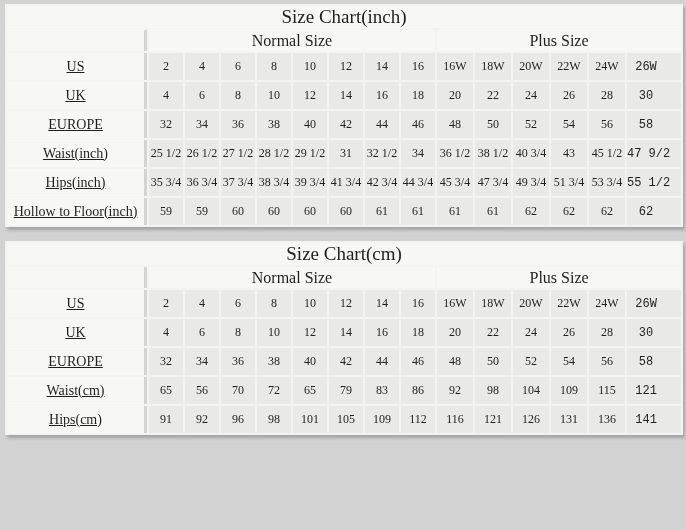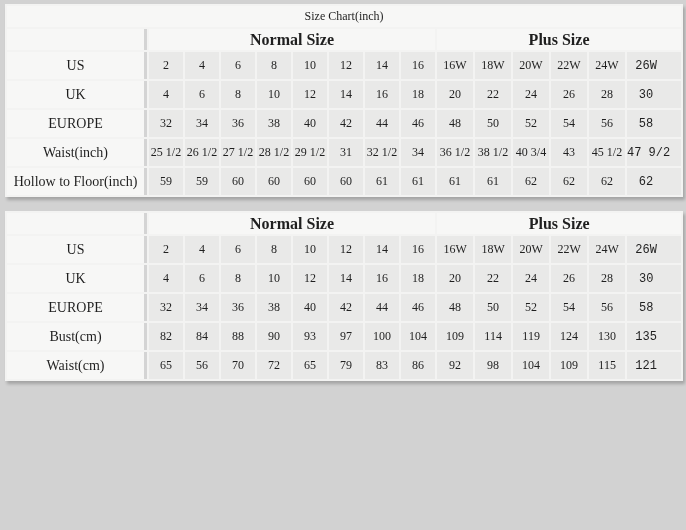--- a/index.html
+++ b/index.html
@@ -32,38 +32,38 @@
   td, th {
     text-align: center;
     vertical-align: middle;
     padding: 0;
     font-weight: normal;
     overflow: hidden;
   }
   .title-cell {
     background: #f7f7f6;
     height: 21px;
-    font-size: 12px;
+    font-size: 19px;
   }
   .group-cell {
     background: #f7f7f6;
     height: 21px;
     font-size: 16px;
-    font-weight: bold;
   }
   .corner-cell {
     background: #f7f7f6;
     border-right: 3px solid #d4d4d4;
   }
   .row-label {
     background: #f7f7f6;
     height: 27px;
     font-size: 14px;
     border-right: 3px solid #d4d4d4;
     white-space: nowrap;
+    text-decoration: underline;
   }
   .cell {
     background: #e9e9e8;
     height: 27px;
     font-size: 12px;
     white-space: nowrap;
   }
   td.cell.last-col { padding-right: 16px; font-family: Liberation Mono, monospace; }
 </style>
 </head>
@@ -160,20 +160,37 @@
             <td class="cell">32 1/2</td>
             <td class="cell">34</td>
             <td class="cell">36 1/2</td>
             <td class="cell">38 1/2</td>
             <td class="cell">40 3/4</td>
             <td class="cell">43</td>
             <td class="cell">45 1/2</td>
             <td class="cell last-col">47 9/2</td>
           </tr>
           <tr>
+            <th class="row-label">Hips(inch)</th>
+            <td class="cell">35 3/4</td>
+            <td class="cell">36 3/4</td>
+            <td class="cell">37 3/4</td>
+            <td class="cell">38 3/4</td>
+            <td class="cell">39 3/4</td>
+            <td class="cell">41 3/4</td>
+            <td class="cell">42 3/4</td>
+            <td class="cell">44 3/4</td>
+            <td class="cell">45 3/4</td>
+            <td class="cell">47 3/4</td>
+            <td class="cell">49 3/4</td>
+            <td class="cell">51 3/4</td>
+            <td class="cell">53 3/4</td>
+            <td class="cell last-col">55 1/2</td>
+          </tr>
+          <tr>
             <th class="row-label">Hollow to Floor(inch)</th>
             <td class="cell">59</td>
             <td class="cell">59</td>
             <td class="cell">60</td>
             <td class="cell">60</td>
             <td class="cell">60</td>
             <td class="cell">60</td>
             <td class="cell">61</td>
             <td class="cell">61</td>
             <td class="cell">61</td>
@@ -200,20 +217,23 @@
           <col class="c-normal">
           <col class="c-plus">
           <col class="c-plus">
           <col class="c-plus">
           <col class="c-plus">
           <col class="c-plus">
           <col class="c-plus-last">
         </colgroup>
         <tbody>
           <tr>
+            <td class="title-cell" colspan="15">Size Chart(cm)</td>
+          </tr>
+          <tr>
             <td class="corner-cell"></td>
             <td class="group-cell" colspan="8">Normal Size</td>
             <td class="group-cell" colspan="6">Plus Size</td>
           </tr>
           <tr>
             <th class="row-label">US</th>
             <td class="cell">2</td>
             <td class="cell">4</td>
             <td class="cell">6</td>
             <td class="cell">8</td>
@@ -256,49 +276,49 @@
             <td class="cell">44</td>
             <td class="cell">46</td>
             <td class="cell">48</td>
             <td class="cell">50</td>
             <td class="cell">52</td>
             <td class="cell">54</td>
             <td class="cell">56</td>
             <td class="cell last-col">58</td>
           </tr>
           <tr>
-            <th class="row-label">Bust(cm)</th>
-            <td class="cell">82</td>
-            <td class="cell">84</td>
-            <td class="cell">88</td>
-            <td class="cell">90</td>
-            <td class="cell">93</td>
-            <td class="cell">97</td>
-            <td class="cell">100</td>
-            <td class="cell">104</td>
-            <td class="cell">109</td>
-            <td class="cell">114</td>
-            <td class="cell">119</td>
-            <td class="cell">124</td>
-            <td class="cell">130</td>
-            <td class="cell last-col">135</td>
-          </tr>
-          <tr>
             <th class="row-label">Waist(cm)</th>
             <td class="cell">65</td>
             <td class="cell">56</td>
             <td class="cell">70</td>
             <td class="cell">72</td>
             <td class="cell">65</td>
             <td class="cell">79</td>
             <td class="cell">83</td>
             <td class="cell">86</td>
             <td class="cell">92</td>
             <td class="cell">98</td>
             <td class="cell">104</td>
             <td class="cell">109</td>
             <td class="cell">115</td>
             <td class="cell last-col">121</td>
           </tr>
+          <tr>
+            <th class="row-label">Hips(cm)</th>
+            <td class="cell">91</td>
+            <td class="cell">92</td>
+            <td class="cell">96</td>
+            <td class="cell">98</td>
+            <td class="cell">101</td>
+            <td class="cell">105</td>
+            <td class="cell">109</td>
+            <td class="cell">112</td>
+            <td class="cell">116</td>
+            <td class="cell">121</td>
+            <td class="cell">126</td>
+            <td class="cell">131</td>
+            <td class="cell">136</td>
+            <td class="cell last-col">141</td>
+          </tr>
         </tbody>
       </table>
     </section>
 </div>
 
 </body></html>

